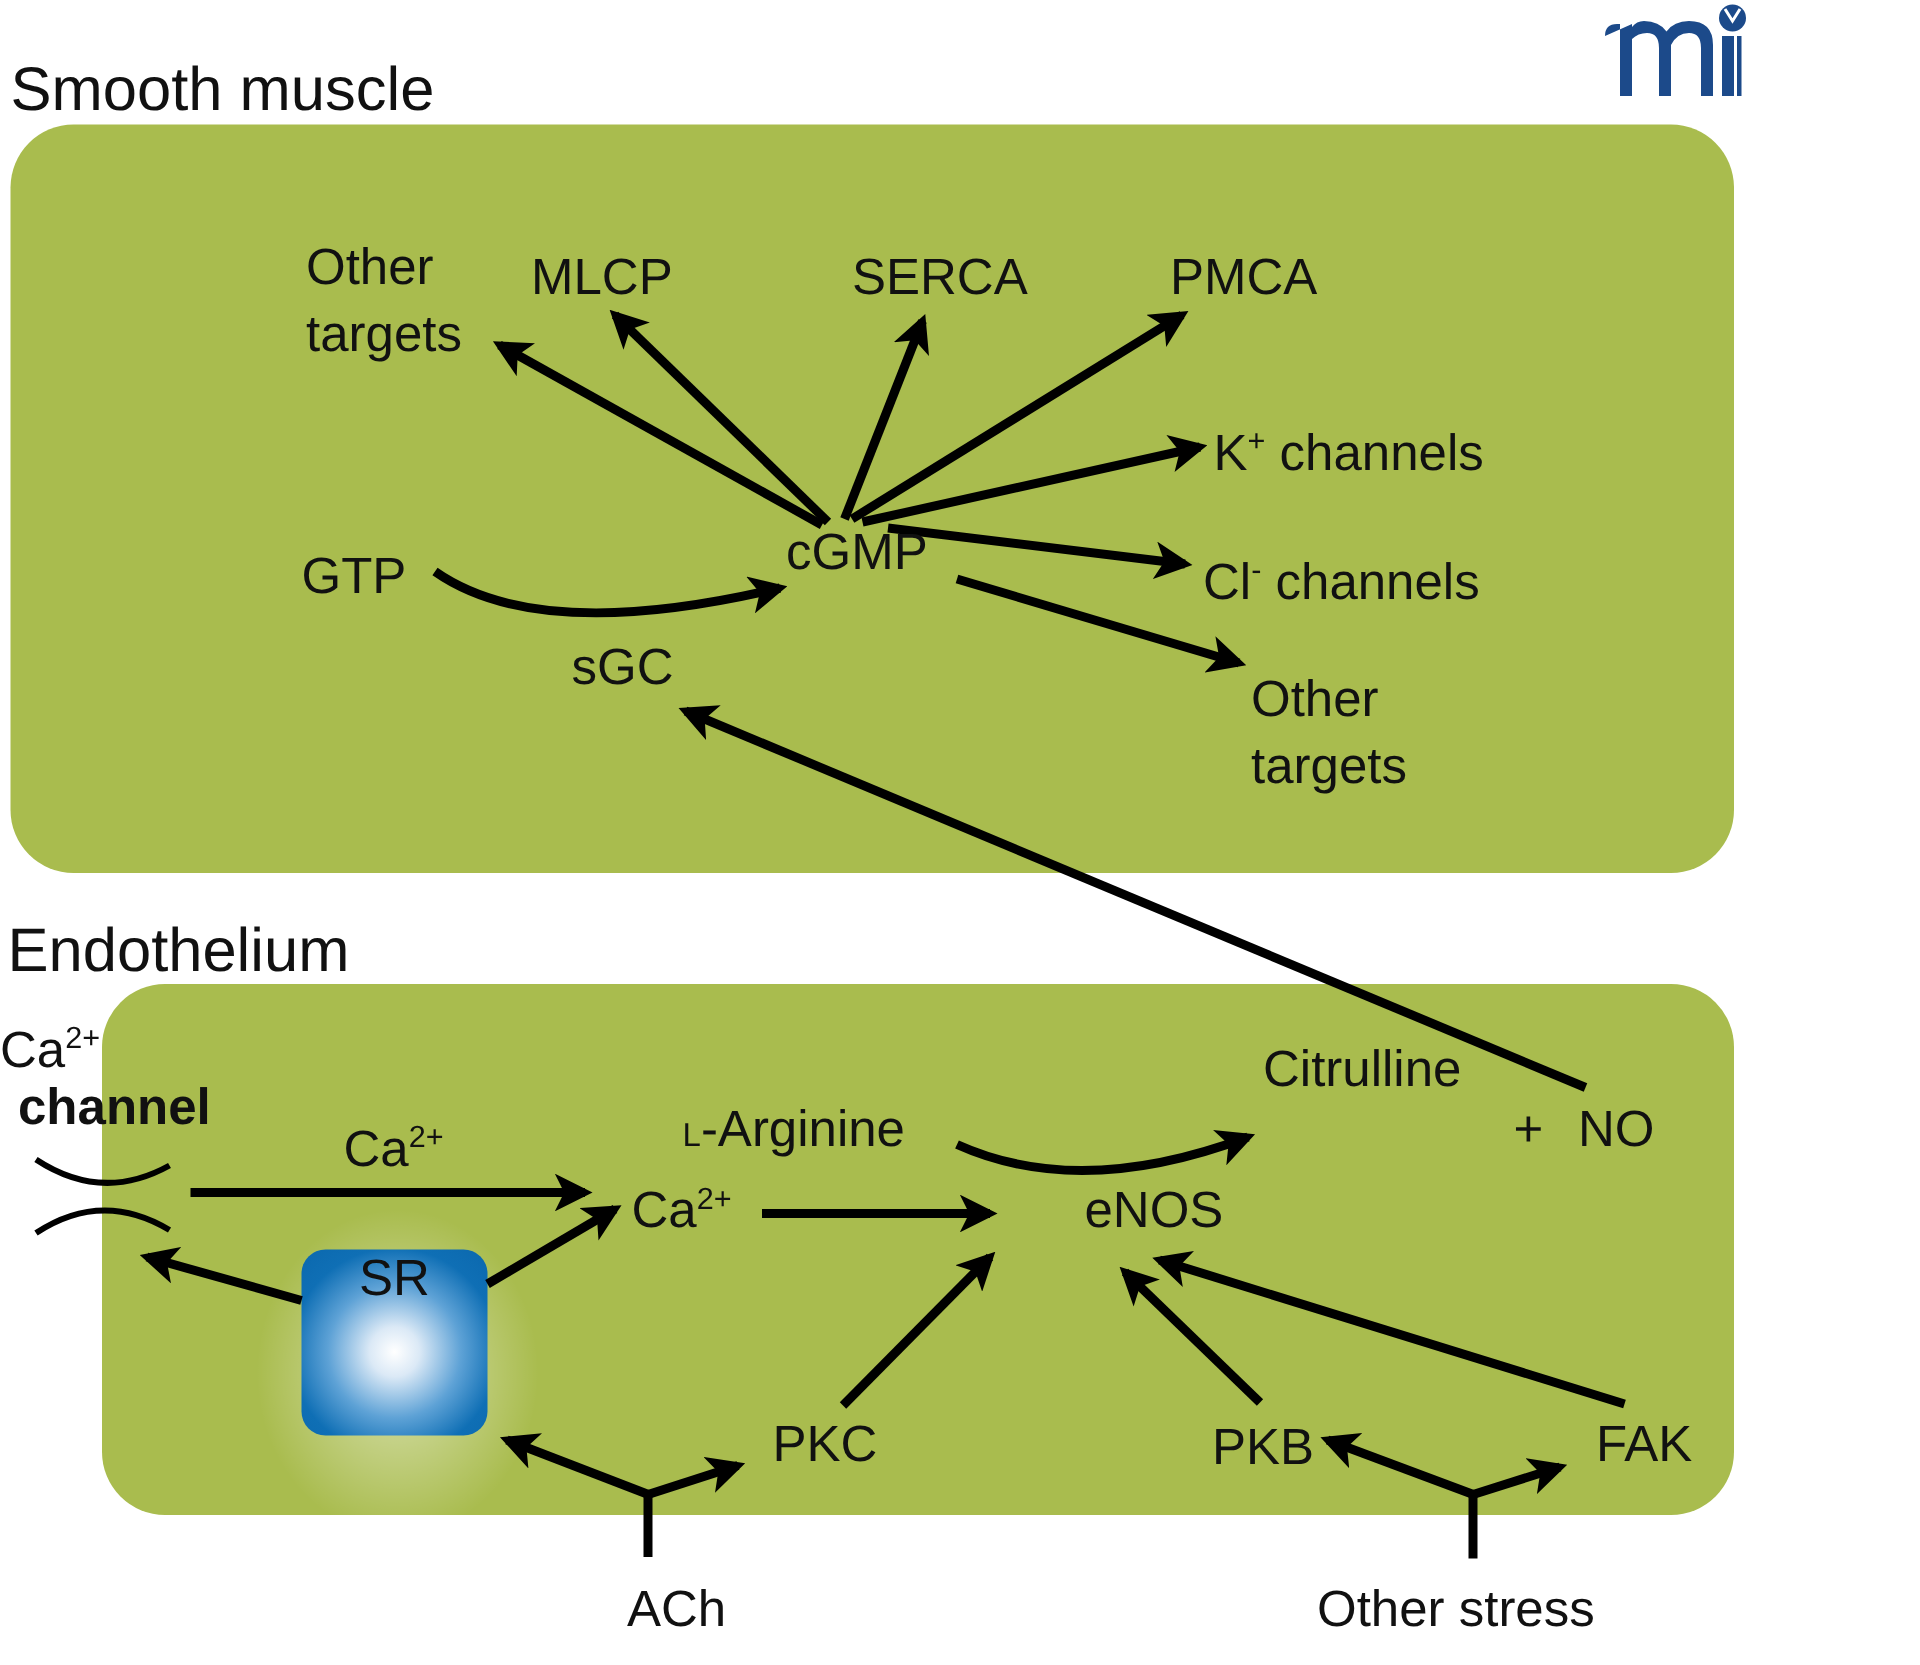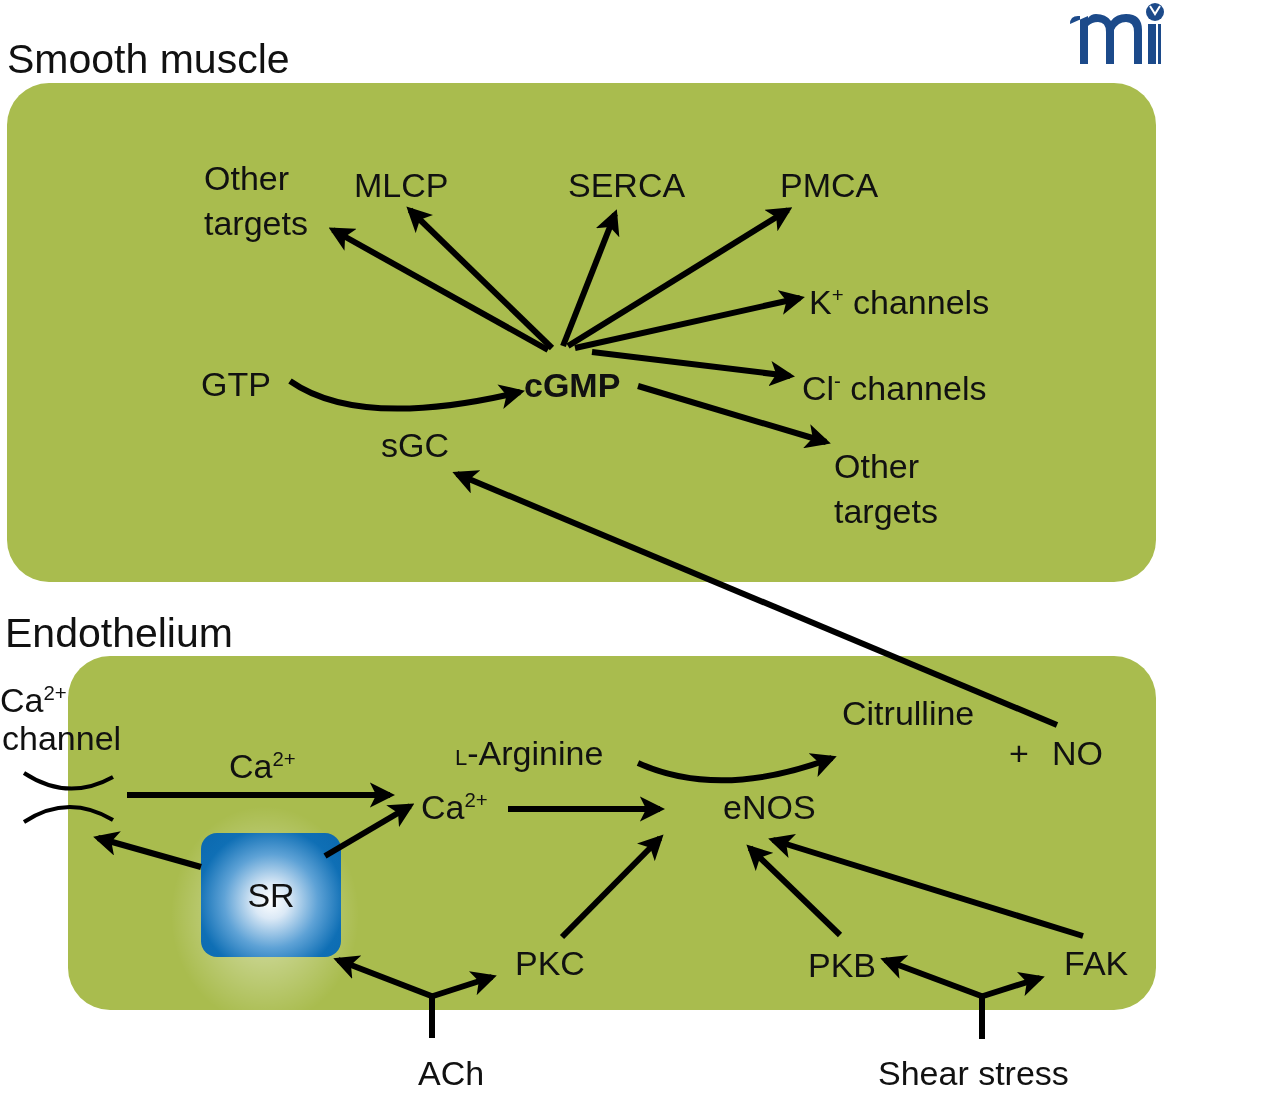--- a/index.html
+++ b/index.html
@@ -8,23 +8,23 @@
   .abs { position: absolute; white-space: nowrap; line-height: 1; }
   .section-title { font-size: 41px; }
   .lbl { font-size: 34px; }
   .small-l { font-size: 22px; }
   sup { font-size: 60%; vertical-align: 0.6em; line-height: 0; }
   .panel { position: absolute; background: #a9bc4e; border-radius: 42px; }
   #panel-smooth { left: 7px; top: 83px; width: 1149px; height: 499px; }
   #panel-endo { left: 68px; top: 656px; width: 1088px; height: 354px; }
   #sr-glow { position: absolute; left: 170px; top: 805px; width: 190px; height: 220px;
              background: radial-gradient(ellipse at center, rgba(255,255,255,0.55) 0%, rgba(255,255,255,0) 70%); }
-  #sr-box { position: absolute; left: 201px; top: 833px; width: 140px; height: 124px; border-radius: 16px;
+  #sr-box { position: absolute; left: 201px; top: 833px; width: 124px; height: 124px; border-radius: 16px;
             background: radial-gradient(circle at 50% 55%, #ffffff 0%, #dbe9f6 18%, #5ea2d6 48%, #0f6fb5 75%, #0b68ae 100%);
-            display: flex; align-items: center; justify-content: center; }
+            display: flex; align-items: flex-start; justify-content: center; }
   #sr-box span { font-size: 34px; }
   svg#arrows { position: absolute; left: 0; top: 0; }
   .logo { position: absolute; left: 1068px; top: 2px; }
 </style>
 </head>
 <body>
 
 <div class="logo">
   <svg width="100" height="66" viewBox="0 0 100 66">
     <path d="M2 22 Q2 14 10 14 L12 14 L12 62 L20 62 L20 24 Q24 20 30 20 Q38 20 38 30 L38 62 L46 62 L46 28 Q50 20 58 20 Q66 20 66 30 L66 62 L74 62 L74 28 Q74 12 58 12 Q48 12 43 19 Q38 12 28 12 Q23 12 20 16 L20 14 Z" fill="#1c4a8a"></path>
@@ -98,30 +98,30 @@
 <div class="abs lbl" style="left:204px; top:161px;">Other</div>
 <div class="abs lbl" style="left:204px; top:206px;">targets</div>
 <div class="abs lbl" style="left:354px; top:168px;">MLCP</div>
 <div class="abs lbl" style="left:568px; top:168px;">SERCA</div>
 <div class="abs lbl" style="left:780px; top:168px;">PMCA</div>
 <div class="abs lbl" style="left:809px; top:285px;"><span>K</span><sup>+</sup><span> channels</span></div>
 <div class="abs lbl" style="left:802px; top:371px;text-align:right;"><span>Cl</span><sup>-</sup><span> channels</span></div>
 <div class="abs lbl" style="left:834px; top:449px;">Other</div>
 <div class="abs lbl" style="left:834px; top:494px;">targets</div>
 <div class="abs lbl" style="left:201px; top:367px;">GTP</div>
-<div class="abs lbl" style="left:524px; top:368px;font-weight:bold;">cGMP</div>
+<div class="abs lbl" style="left:524px; top:351px;">cGMP</div>
 <div class="abs lbl" style="left:381px; top:428px;">sGC</div>
 
 <div class="abs lbl" style="left:0px; top:683px;"><span>Ca</span><sup>2+</sup></div>
-<div class="abs lbl" style="left:2px; top:721px;">channel</div>
+<div class="abs lbl" style="left:12px; top:721px;font-weight:bold;">channel</div>
 <div class="abs lbl" style="left:229px; top:749px;"><span>Ca</span><sup>2+</sup></div>
 <div class="abs lbl" style="left:421px; top:790px;"><span>Ca</span><sup>2+</sup></div>
 <div class="abs lbl" style="left:455px; top:736px;"><span class="small-l">L</span><span>-Arginine</span></div>
 <div class="abs lbl" style="left:842px; top:696px;">Citrulline</div>
 <div class="abs lbl" style="left:1009px; top:736px;">+</div>
 <div class="abs lbl" style="left:1052px; top:736px;">NO</div>
 <div class="abs lbl" style="left:679px; top:790px;margin-left:44px;">eNOS</div>
 <div class="abs lbl" style="left:515px; top:946px;">PKC</div>
 <div class="abs lbl" style="left:808px; top:948px;">PKB</div>
 <div class="abs lbl" style="left:1064px; top:946px;">FAK</div>
 
 <div class="abs lbl" style="left:418px; top:1056px;">ACh</div>
-<div class="abs lbl" style="left:878px; top:1056px;">Shear stress</div>
+<div class="abs lbl" style="left:878px; top:1056px;">Other stress</div>
 
 </body></html>

